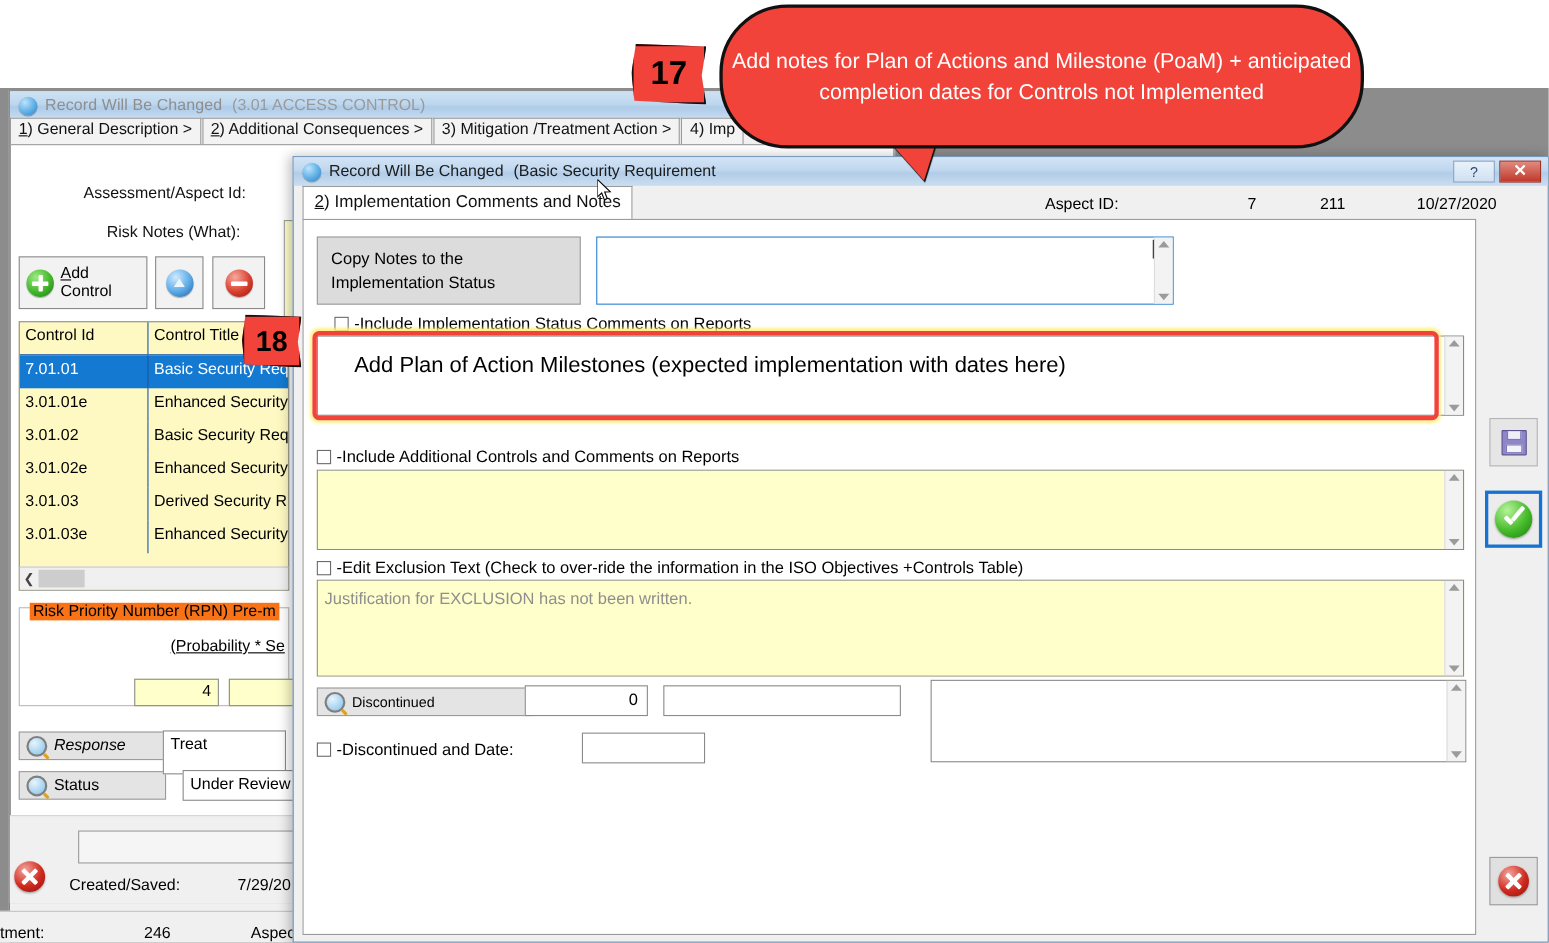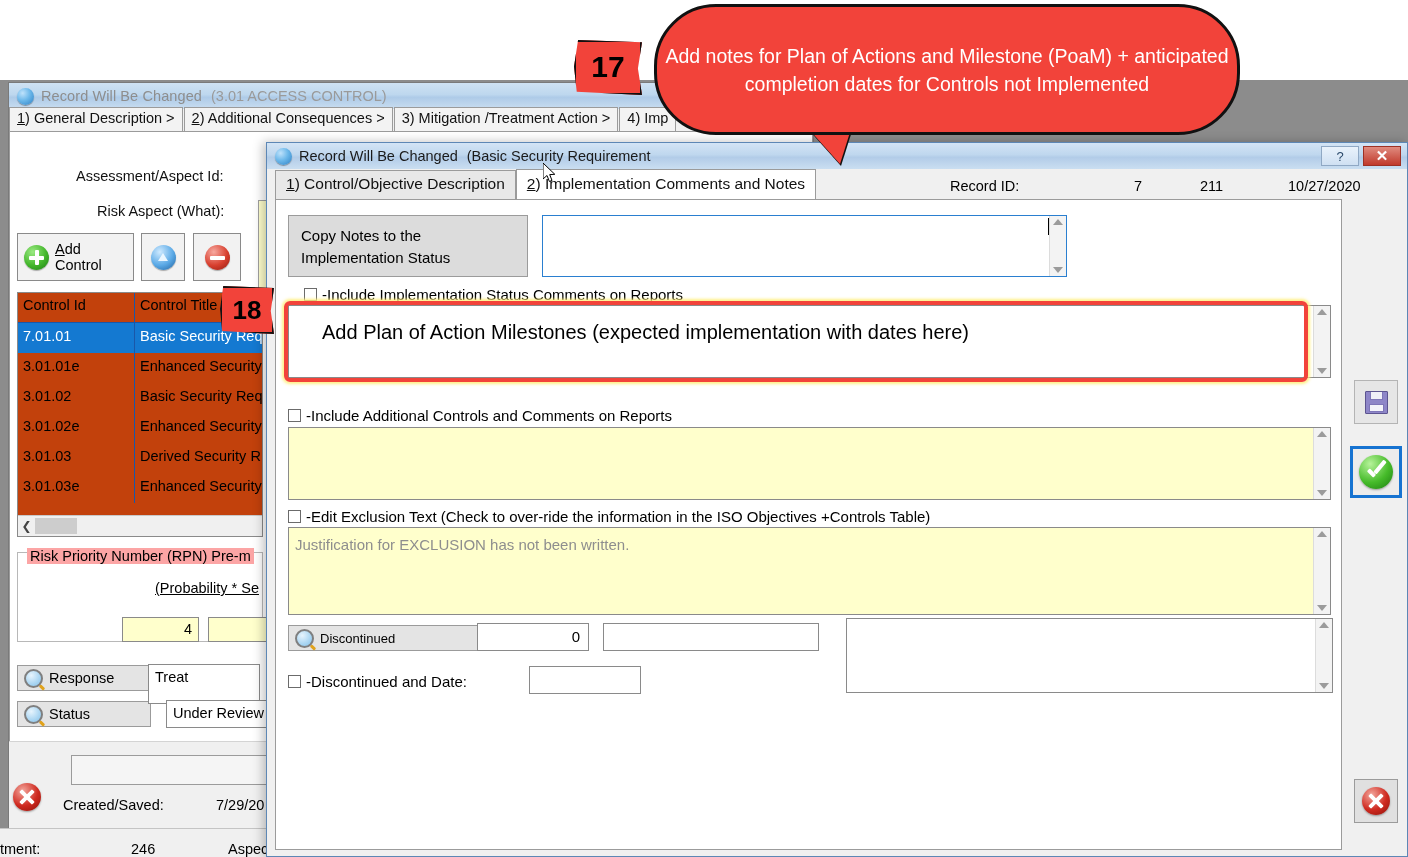--- a/index.html
+++ b/index.html
@@ -67,49 +67,49 @@
      border-bottom:8px solid #eaf6ff;}
   #btn-del{left:193px;top:233px;width:48px;height:48px;background:#f2f2f2;border:1px solid #8a8a8a;
      box-sizing:border-box;display:flex;align-items:center;justify-content:center;}
   .ic-nored{width:25px;height:25px;border-radius:50%;
      background:radial-gradient(circle at 35% 28%,#f7a9a0 0%,#d8402f 55%,#90190e 100%);
      position:relative;box-shadow:0 1px 1px rgba(0,0,0,.3);}
   .ic-nored:before{content:"";position:absolute;left:5px;top:11px;width:15px;height:4px;background:#fff;border-radius:1px;}
 
   
   #grid{left:17px;top:292px;width:246px;height:245px;border:1px solid #8a8a8a;
-     box-sizing:border-box;background:#c2410c;}
+     box-sizing:border-box;background:#fef9c3;}
   #grid .hdr{display:flex;height:29px;border-bottom:1px solid #1a57a8;font-size:14.5px;}
   #grid .hdr div{padding:4px 5px 0 5px;box-sizing:border-box;}
   #grid .c1{width:117px;border-right:1px solid #1a57a8;}
   #grid .c2{flex:1;}
   #grid .row{display:flex;height:30px;font-size:14.5px;}
   #grid .row div{padding:5px 5px 0 5px;box-sizing:border-box;overflow:hidden;white-space:nowrap;}
   #grid .row.sel{background:#1479d1;color:#fff;}
   #grid .row .c1{width:117px;border-right:1px solid #1a57a8;}
   #grid-hscroll{position:absolute;left:0;bottom:0;width:100%;height:20px;background:#f0f0f0;
      border-top:1px solid #c8c8c8;display:flex;align-items:center;}
   #grid-hscroll .lft{width:17px;text-align:center;font-size:12px;color:#444;}
   #grid-hscroll .thumb{width:42px;height:16px;background:#cdcdcd;}
 
   
   #rpngrp{left:17px;top:552px;width:246px;height:90px;border:1px solid #b8b8b8;box-sizing:border-box;}
-  #rpn-t1{left:27px;top:548px;background:#fca5a5;padding:0 3px;font-size:14.5px;}
+  #rpn-t1{left:27px;top:548px;background:#f97316;padding:0 3px;font-size:14.5px;}
   #rpn-t2{left:155px;top:580px;font-size:14.5px;text-decoration:underline;}
   #rpn-v1{left:122px;top:617px;width:77px;height:25px;background:#ffffcc;border:1px solid #8a8a8a;
      box-sizing:border-box;text-align:right;padding:3px 6px 0 0;font-size:14.5px;}
   #rpn-v2{left:208px;top:617px;width:60px;height:25px;background:#ffffcc;border:1px solid #8a8a8a;box-sizing:border-box;}
 
   .srchbtn{background:#e4e4e4;border:1px solid #9b9b9b;box-sizing:border-box;height:26px;
      display:flex;align-items:center;padding-left:6px;font-size:14.5px;}
   .ic-mag{width:15px;height:15px;border-radius:50%;border:2px solid #7f7f7f;
      background:radial-gradient(circle at 35% 30%,#e7f4fd 0%,#9fd0f0 70%);position:relative;margin-right:6px;flex:none;}
   .ic-mag:after{content:"";position:absolute;right:-4px;bottom:-3px;width:6px;height:3px;background:#e0a21c;
      transform:rotate(45deg);border-radius:1px;}
-  #btn-response{left:17px;top:665px;width:134px;}
+  #btn-response{left:17px;top:665px;width:134px;font-style:italic;}
   #btn-status{left:17px;top:701px;width:134px;}
   #txt-response{left:148px;top:664px;width:112px;height:40px;border:1px solid #8a8a8a;background:#fff;
      box-sizing:border-box;padding:4px 0 0 6px;font-size:14.5px;}
   #txt-status{left:166px;top:700px;width:112px;height:28px;border:1px solid #8a8a8a;background:#fff;
      box-sizing:border-box;padding:4px 0 0 6px;font-size:14.5px;}
 
   #bgfooter{left:9px;top:741px;width:804px;height:80px;background:#f0f0f0;border-top:1px solid #d4d4d4;box-sizing:border-box;}
   #foot-box{left:71px;top:755px;width:215px;height:30px;border:1px solid #9b9b9b;background:#f5f5f5;box-sizing:border-box;}
   .ic-xred{width:28px;height:28px;border-radius:50%;
      background:radial-gradient(circle at 35% 28%,#f3a79d 0%,#cf2a20 55%,#8c1109 100%);
@@ -253,21 +253,21 @@
 
 <div class="abs" id="bgtabs">
   <div class="bgtab"><u>1</u><span>) General Description &gt;</span></div>
   <div class="bgtab"><u>2</u><span>) Additional Consequences &gt;</span></div>
   <div class="bgtab"><span>3</span><span>) Mitigation /Treatment Action &gt;</span></div>
   <div class="bgtab"><span>4</span><span>) Imp</span></div>
 </div>
 
 <div class="abs" id="bgclient"></div>
 <div class="abs lbl" id="lbl-assess">Assessment/Aspect Id:</div>
-<div class="abs lbl" id="lbl-risk">Risk Aspect (What):</div>
+<div class="abs lbl" id="lbl-risk">Risk Notes (What):</div>
 <div class="abs" id="ystrip"></div>
 
 <div class="abs" id="addctl">
   <span class="ic-plus"></span>
   <span class="cap"><u>A</u><span>dd</span><br><span>Control</span></span>
 </div>
 <div class="abs" id="btn-up">
   <span class="ic-bluecircle">
       <span class="tri-up"></span>
     </span>
@@ -347,25 +347,24 @@
     <span class="t2">(Basic Security Requirement</span>
     <div class="winbtn" id="btn-help">
         <span>?</span>
       </div>
     <div class="winbtn" id="btn-close">
         <span>✕</span>
       </div>
   </div>
 
   <div id="dlg-tabs">
-    <div class="dtab"><u>1</u><span>) Control/Objective Description</span></div>
     <div class="dtab active"><u>2</u><span>) Implementation Comments and Notes</span></div>
   </div>
 
-  <div id="aspect-lbl">Record ID:</div>
+  <div id="aspect-lbl">Aspect ID:</div>
   <div id="aspect-v1">7</div>
   <div id="aspect-v2">211</div>
   <div id="aspect-v3">10/27/2020</div>
 
   <div id="dlg-page">
 
     <div id="copybtn">
       <div>Copy Notes to the</div>
       <div>Implementation Status</div>
     </div>

